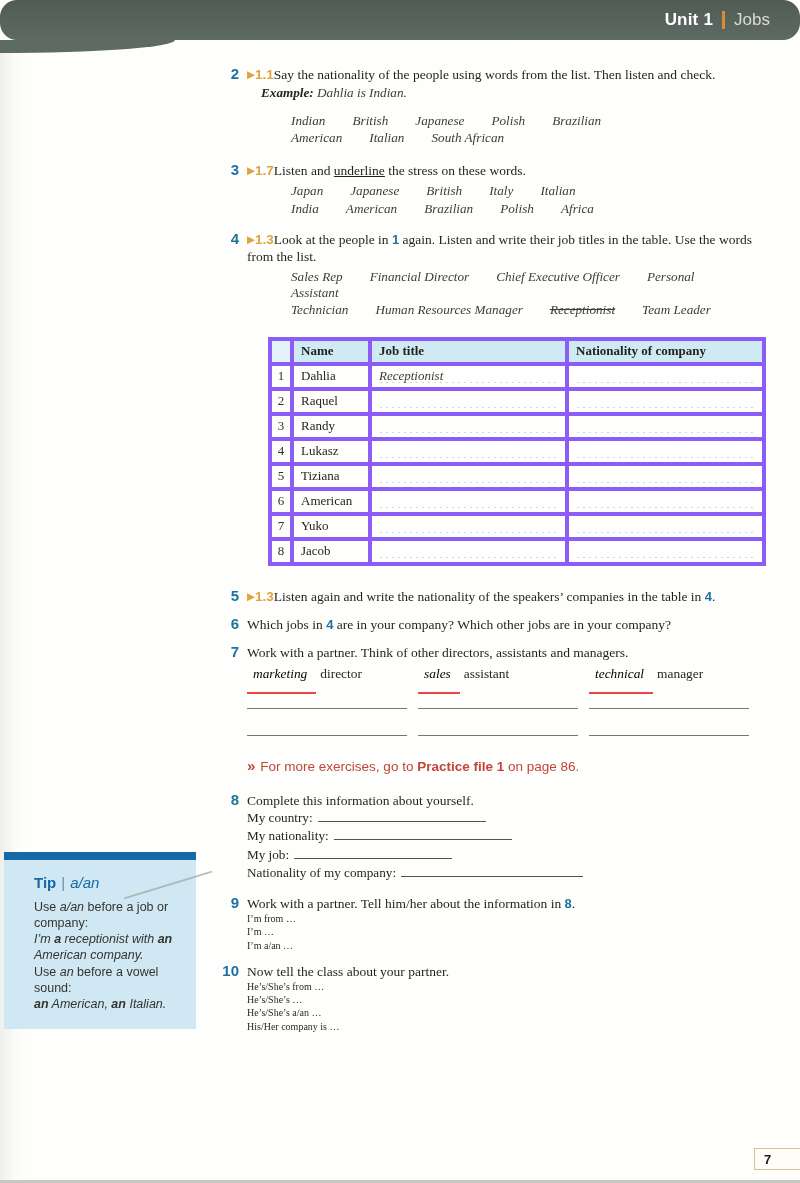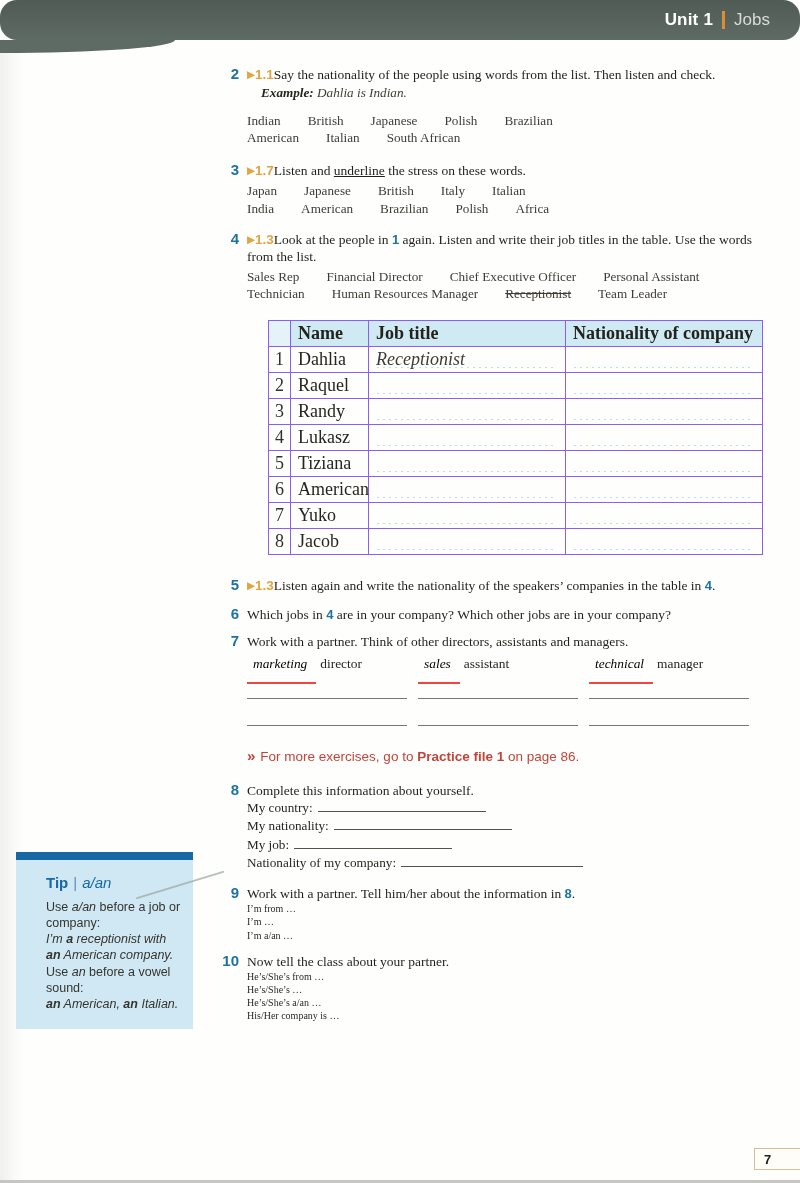--- a/index.html
+++ b/index.html
@@ -40,30 +40,30 @@
     font-size:15px;color:#1e72a0;
   }
   .instr{margin:0;font-size:13.5px;line-height:1.27;color:#211f1a;}
   .play{color:#e0a440;font-size:10.5px;vertical-align:1px;}
   .track{font-family:"Liberation Sans", sans-serif;font-weight:700;color:#e0a440;font-size:13.5px;}
   .ref{font-family:"Liberation Sans", sans-serif;font-weight:700;color:#1e72a0;font-size:13px;}
   .u{text-decoration:underline;}
   .example{margin:2px 0 0 14px;font-size:13.2px;}
   .example .lbl{font-weight:700;font-style:italic;}
   .example .txt{font-style:italic;color:#3e3c35;}
-  .wordlist{margin-top:12px;font-size:13.2px;line-height:1.22;color:#3e3c35;}
+  .wordlist{margin-top:12px;font-style:italic;font-size:13.2px;line-height:1.22;color:#3e3c35;margin-left:44px;}
   .wordlist div{margin-bottom:1px;}
   .wordlist span{margin-right:27px;}
   .wordlist .strike{text-decoration:line-through;}
   .wl-tight{margin-top:4px;}
 
   
   .tbl-wrap{margin:18px 0 0 21px;}
   table{border-collapse:collapse;width:494px;table-layout:fixed;}
-  th,td{border:1px solid #8b5cf6;font-size:18px;padding:2px 7px;height:17px;vertical-align:middle;}
+  th,td{border:4px solid #8b5cf6;font-size:13px;padding:2px 7px;height:17px;vertical-align:middle;}
   thead th{background:#cfeaf2;text-align:left;font-weight:700;color:#24221d;}
   th.th-num{background:#e4f3f8;}
   td.num{text-align:center;padding:2px 1px;color:#33312b;}
   td.line-cell{
     background-image:repeating-linear-gradient(to right,#bcdde9 0 2px, rgba(0,0,0,0) 2px 6px);
     background-repeat:no-repeat;background-size:calc(100% - 16px) 1px;
     background-position:8px calc(100% - 4px);
   }
   .handw{font-style:italic;color:#3e3c35;}
 
@@ -84,21 +84,21 @@
 
   
   .field{font-size:13.2px;line-height:1.4;}
   .fblank{display:inline-block;height:11px;border-bottom:1px solid #55524a;margin-left:5px;}
   .bw0{width:168px;} .bw1{width:178px;} .bw2{width:158px;} .bw3{width:182px;}
 
   
   .lines{font-size:10px;line-height:1.32;color:#2b2923;}
 
   
-  .tip{position:absolute;left:16px;top:852px;width:177px;border-radius:24px;}
+  .tip{position:absolute;left:4px;top:852px;width:192px;border-radius:24px;}
   .tip-bar{height:8px;background:#1768a5;}
   .tip-body{
     background:#cfe8f3;padding:13px 12px 17px 30px;
     font-family:"Liberation Sans", sans-serif;font-size:12.5px;
     color:#35342f;line-height:1.3;
   }
   .tip-title{margin-bottom:6px;font-size:15px;color:#1768a5;}
   .tip-title .t{font-weight:700;}
   .tip-title .d{margin:0 5px;color:#5f90b5;font-weight:400;}
   .tip-title .topic{font-style:italic;}

